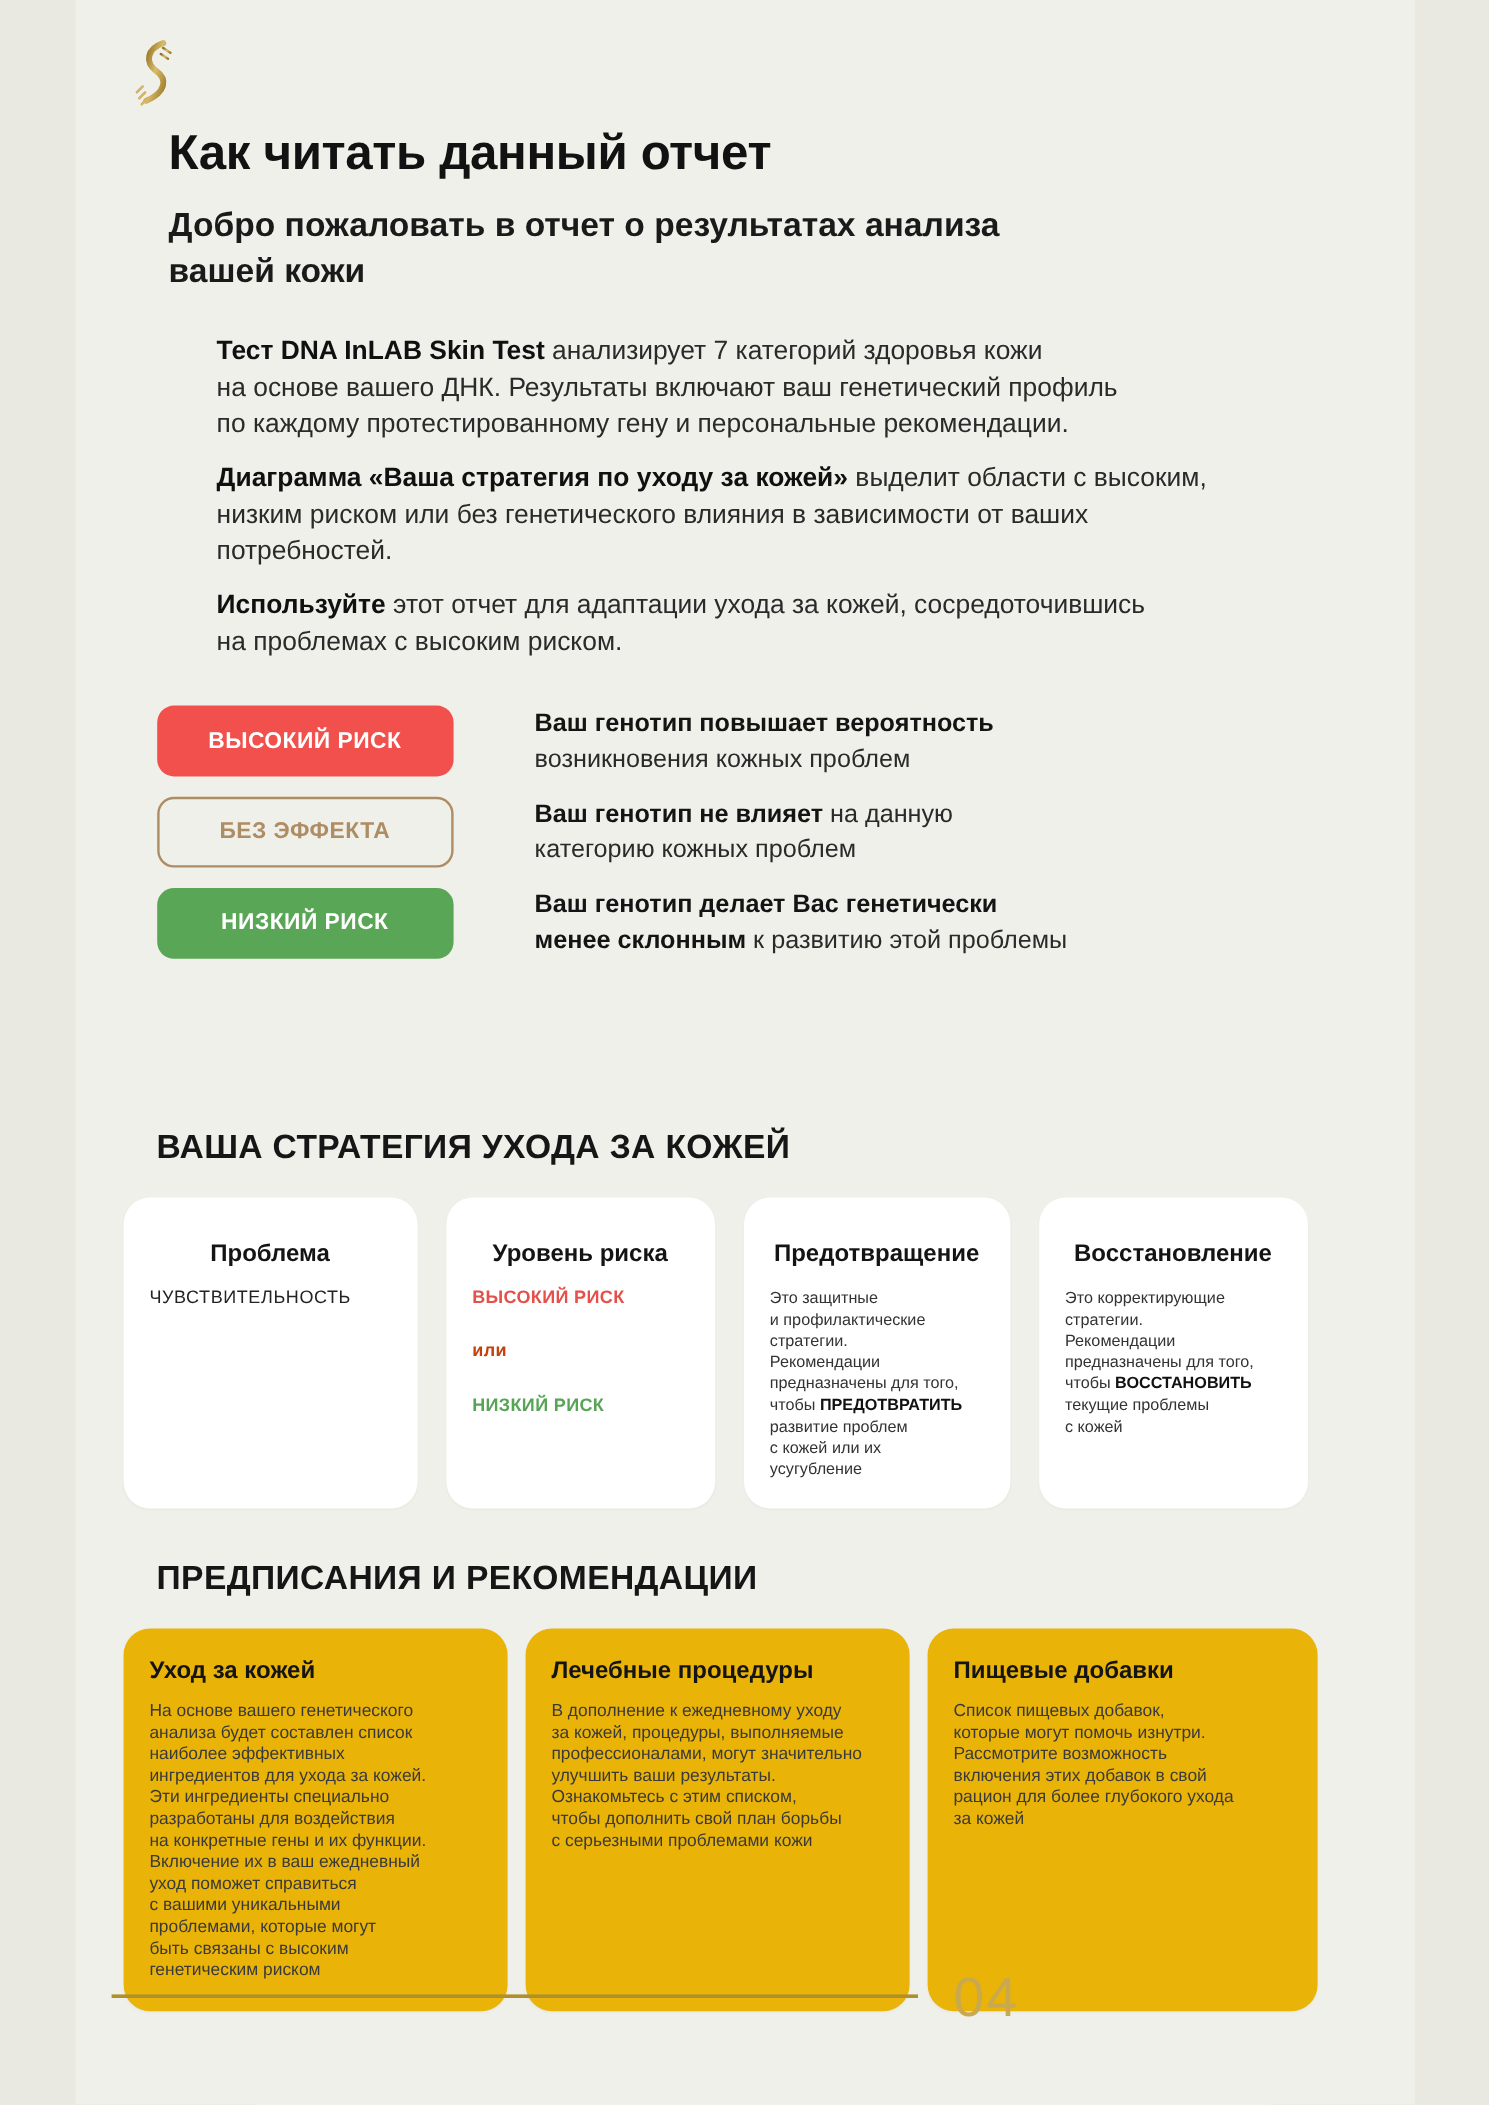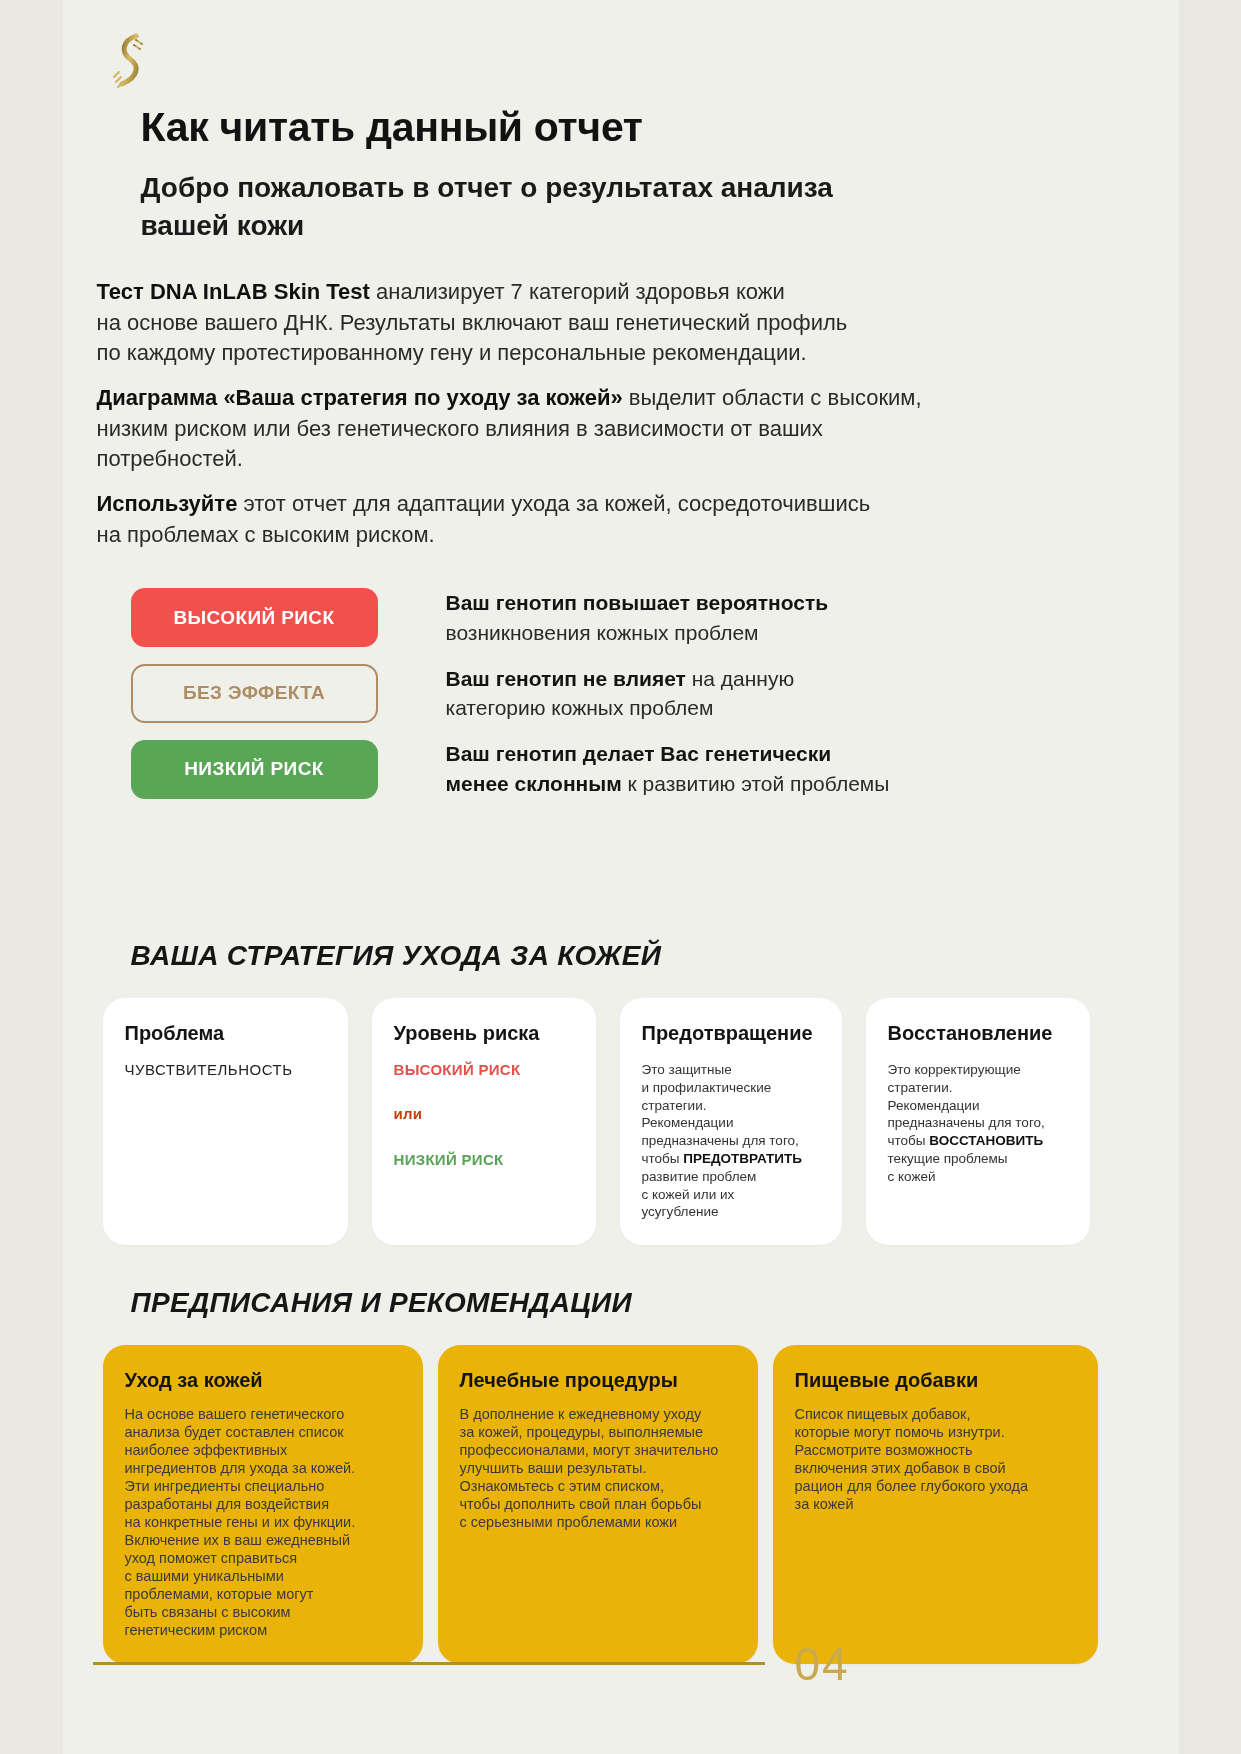--- a/index.html
+++ b/index.html
@@ -17,21 +17,21 @@
     margin:0;padding:104px 40px 0 78px;
     font-size:41px;font-weight:700;letter-spacing:-0.3px;color:#121212;
   }
   .h2{
     margin:18px 40px 0 78px;
     font-size:28px;font-weight:700;line-height:1.36;color:#1a1a1a;
     white-space:pre-line;
   }
   .intro{margin-top:32px;}
   .intro p{
-    margin:15px 60px 0 34px;
+    margin:15px 60px 0 118px;
     font-size:22px;line-height:1.38;color:#2a2a2a;
     white-space:pre-line;
   }
   .intro p b{color:#101010;}
   .legend{margin:38px 0 0 68px;}
   .legend-row{display:flex;align-items:center;margin-bottom:16px;}
   .badge{
     width:247px;height:59px;border-radius:14px;flex:none;
     display:flex;align-items:center;justify-content:center;
     font-size:19px;font-weight:700;letter-spacing:.4px;box-sizing:border-box;
@@ -39,32 +39,32 @@
   .badge.high{background:#f1504c;color:#ffffff;}
   .badge.none{border:2.5px solid #ae8c64;color:#ae8c64;background:transparent;}
   .badge.low{background:#58a656;color:#ffffff;}
   .legend-desc{
     margin-left:68px;font-size:21px;line-height:1.42;color:#2a2a2a;
     white-space:pre-line;
   }
   .legend-desc b{color:#141414;}
   .section-title{
     margin:141px 40px 0 68px;
-    font-size:28px;font-weight:700;letter-spacing:.3px;color:#161616;font-style:italic;
+    font-size:28px;font-weight:700;letter-spacing:.3px;color:#161616;
   }
   .section-title.second{margin-top:42px;}
   .cards4{
     display:grid;grid-template-columns:245px 224px 222px 224px;gap:24px;
     margin:26px 40px 0 40px;align-items:stretch;
   }
   .card{
     background:#ffffff;border-radius:22px;padding:24px 22px;box-sizing:border-box;
     box-shadow:0 1px 2px rgba(0,0,0,0.03);
   }
-  .card h3{margin:0 0 16px 0;font-size:20px;font-weight:700;color:#141414;}
+  .card h3{margin:12px 0 16px 0;font-size:20px;font-weight:700;color:#141414;text-align:center;}
   .problem-value{font-size:15px;letter-spacing:.5px;color:#232323;}
   .risk-lbl{font-size:15px;font-weight:700;letter-spacing:.3px;}
   .risk-lbl.high{color:#e4504a;margin-bottom:27px;}
   .risk-lbl.or{color:#c2410c;margin-bottom:29px;}
   .risk-lbl.low{color:#57a457;}
   .card-body{
     font-size:13.5px;line-height:1.32;color:#333333;white-space:pre-line;
   }
   .card-body b{color:#111111;}
   .cards3{

